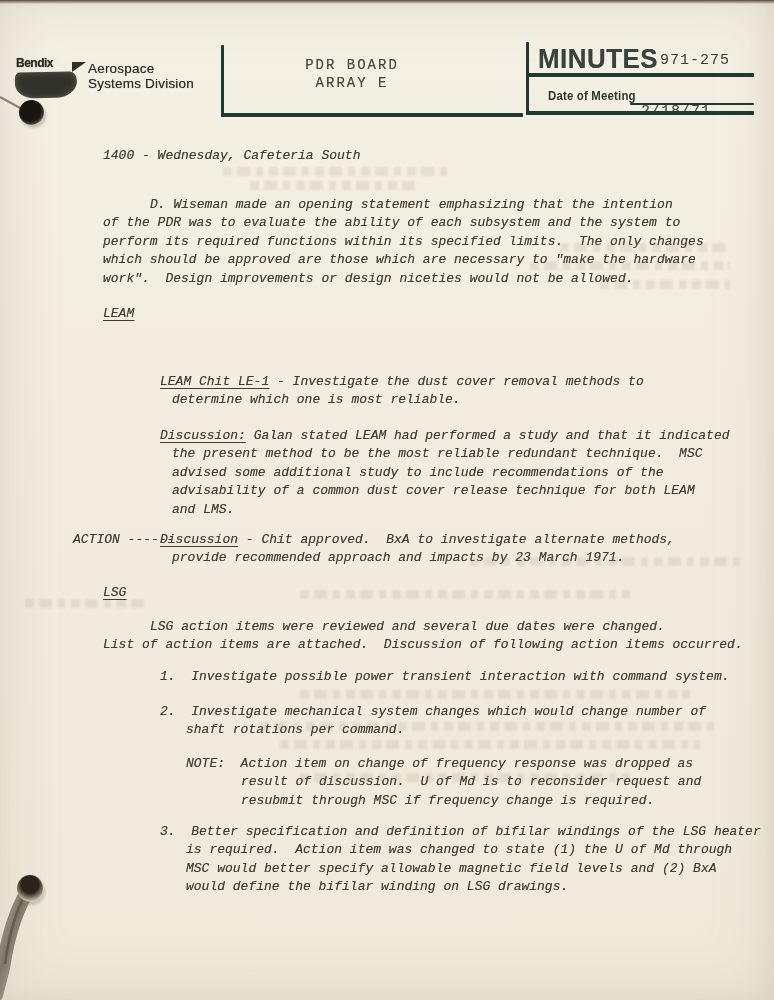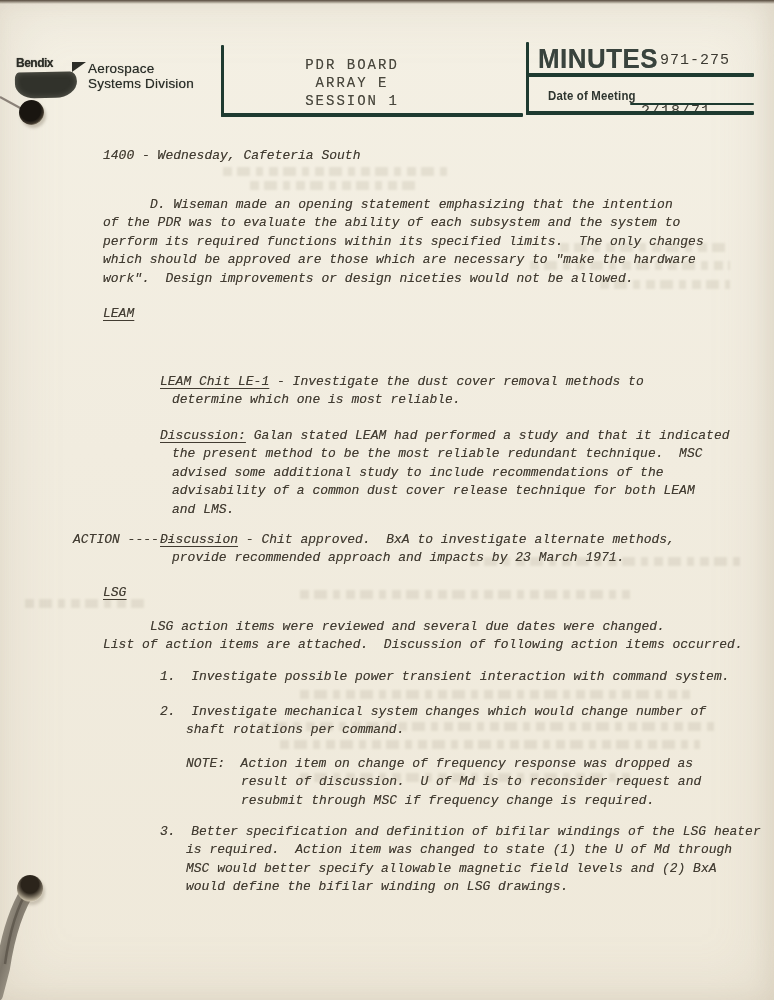--- a/index.html
+++ b/index.html
@@ -64,21 +64,20 @@
   <div class="division">
     <div>Aerospace</div>
     <div>Systems Division</div>
   </div>
 
   <div class="stampline" style="left:221px;top:45px;width:3px;height:72px;"></div>
   <div class="stampline" style="left:221px;top:113px;width:302px;height:4px;"></div>
   <div class="stamp-serif" style="left:262px;top:56px;width:180px;">
     <div>PDR BOARD</div>
     <div>ARRAY E</div>
-    <div>SESSION 1</div>
   </div>
 
   <div class="stampline" style="left:526px;top:42px;width:3px;height:73px;"></div>
   <div class="minutes-title" style="left:538px;top:44px;">MINUTES</div>
   <div class="minutes-num" style="left:660px;top:52px;">971-275</div>
   <div class="stampline" style="left:526px;top:73px;width:228px;height:4px;"></div>
   <div class="date-label" style="left:548px;top:89px;">Date of Meeting</div>
   <div class="date-value" style="left:641px;top:86px;">2/18/71</div>
   <div class="stampline" style="left:630px;top:103px;width:124px;height:2px;"></div>
   <div class="stampline" style="left:526px;top:111px;width:228px;height:4px;"></div>

